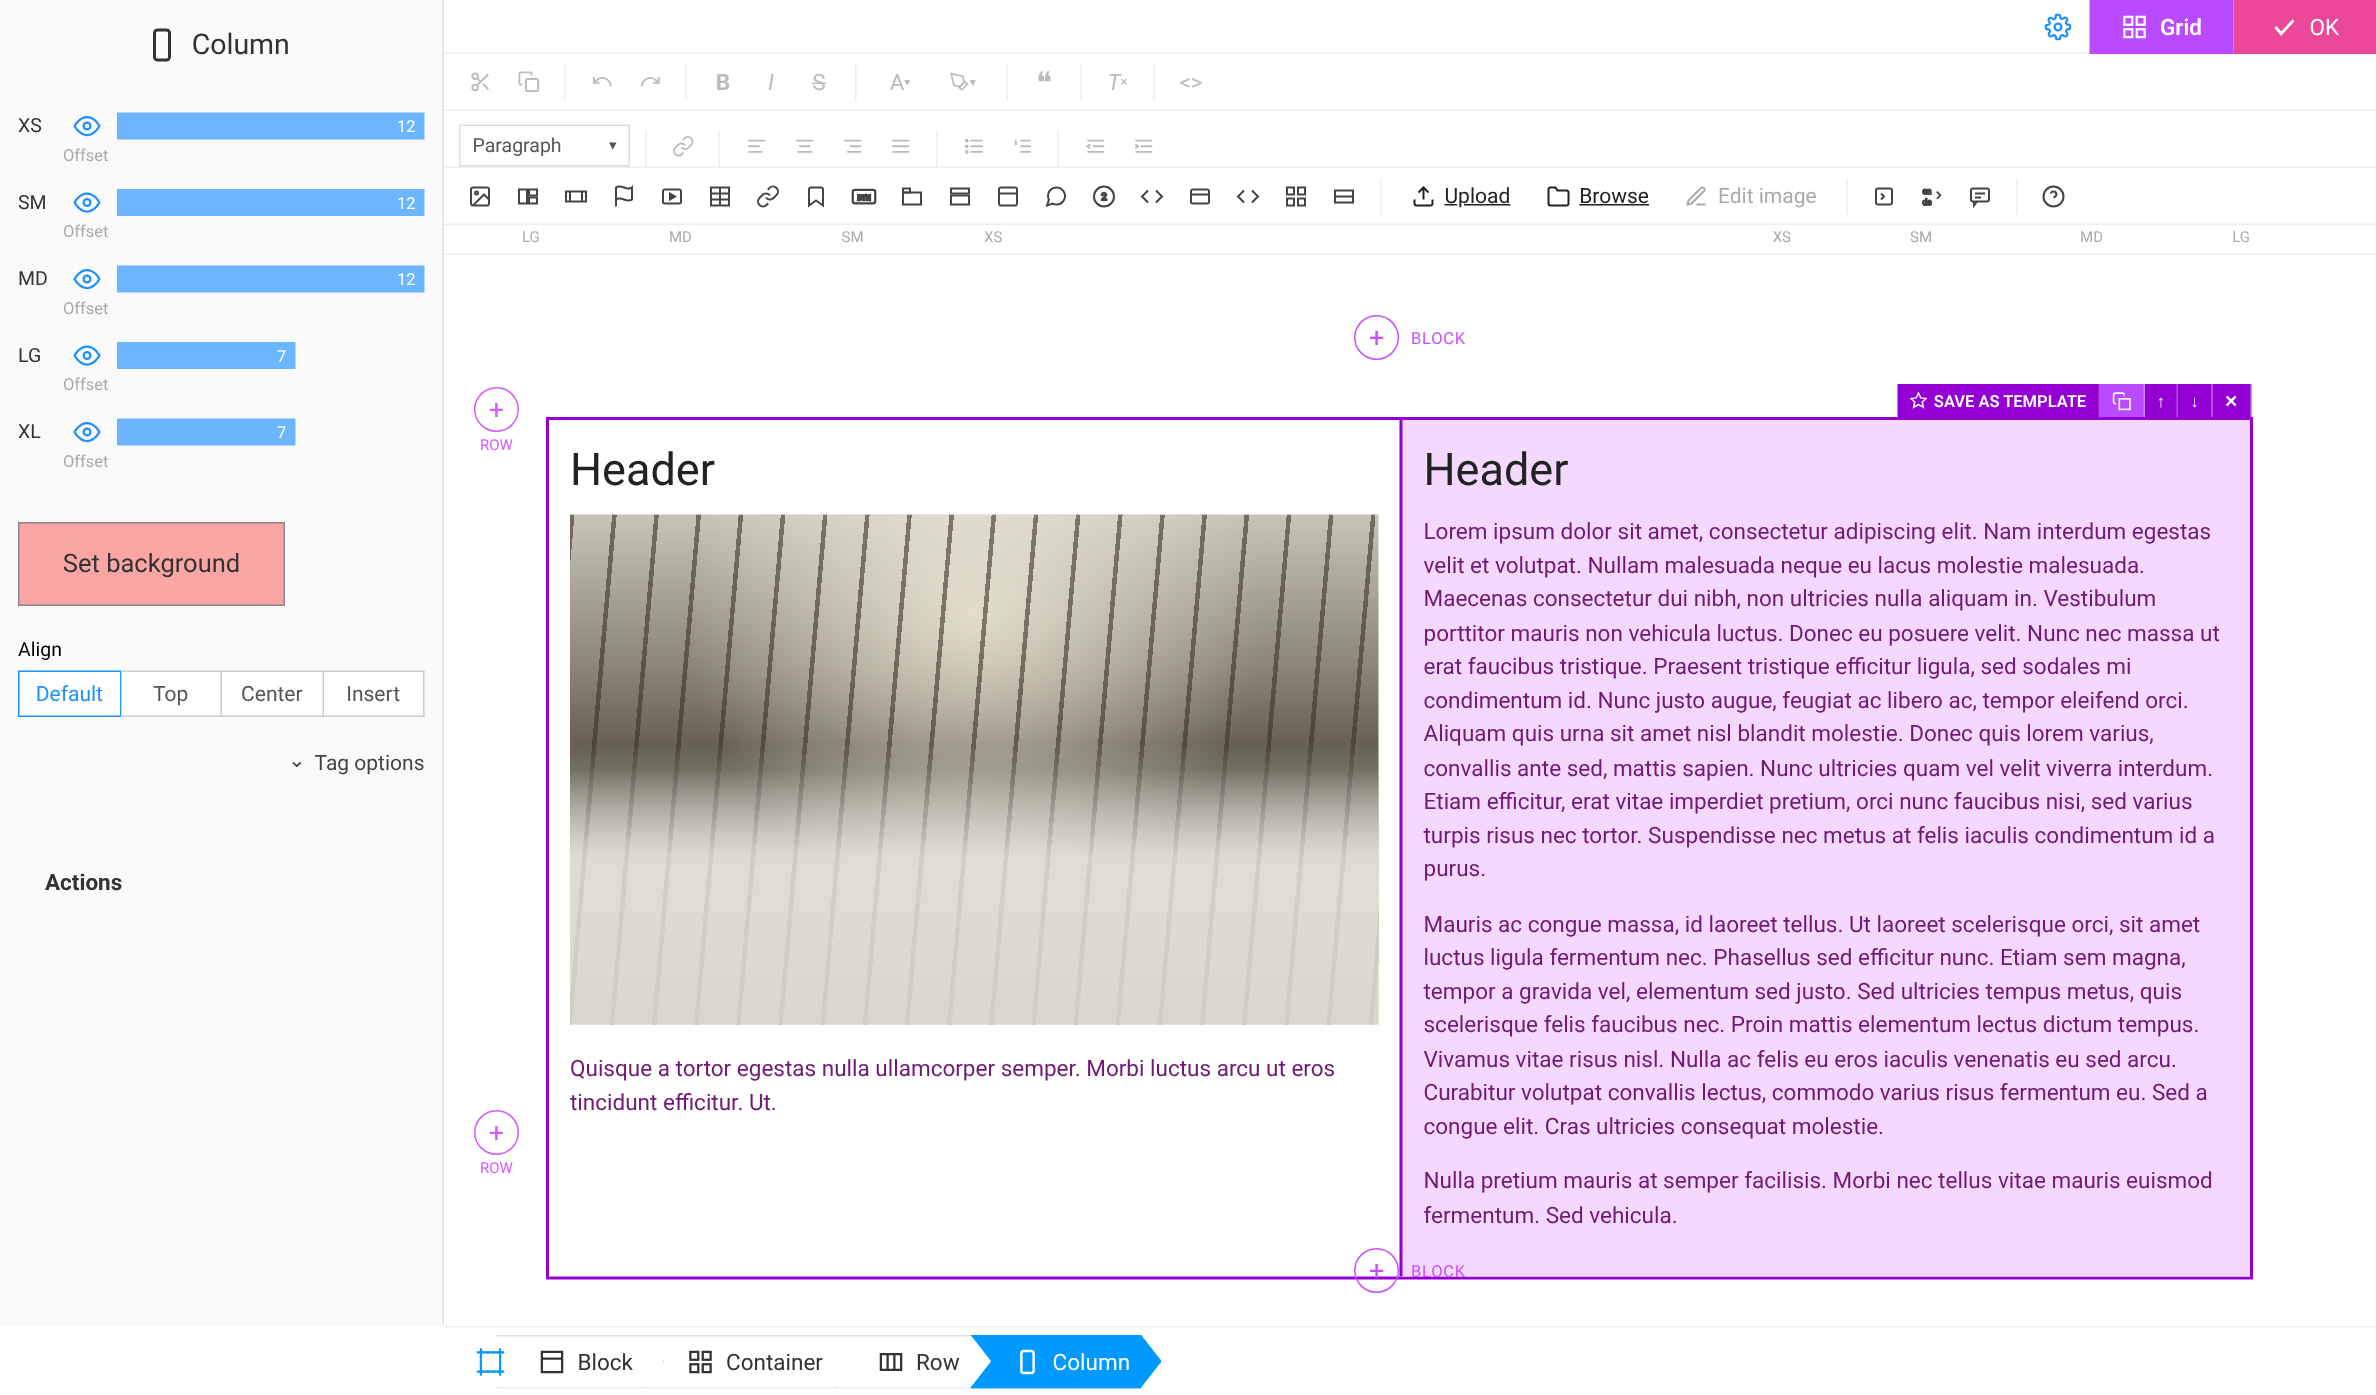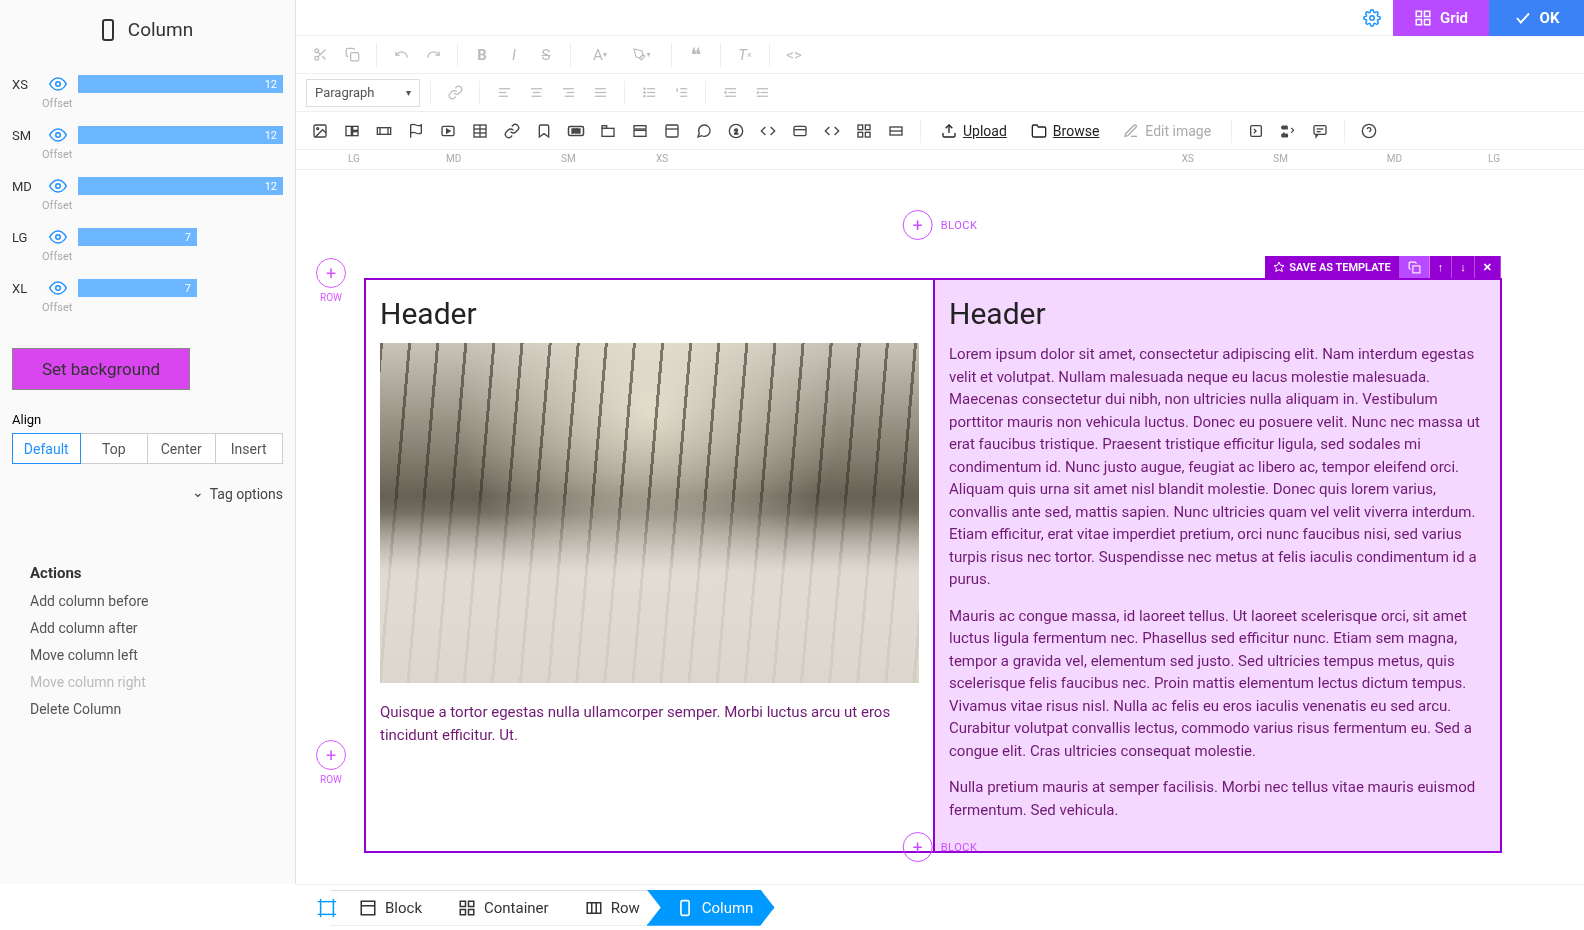--- a/index.html
+++ b/index.html
@@ -11,21 +11,21 @@
 
 .bp-row { display: flex; align-items: center; gap: 10px; margin-bottom: 22px; height: 18px; }
 .bp-label { width: 26px; font-size: 13px; color: #333; font-weight: 400; }
 .bp-eye { width: 20px; height: 18px; color: #1e90ff; flex-shrink: 0; }
 .bp-bar-wrap { position: relative; flex: 1; height: 18px; }
 .bp-bar { position: absolute; left: 0; top: 0; height: 18px; background: #6bb6ff; display: flex; align-items: center; justify-content: flex-end; padding-right: 6px; font-size: 11px; color: #fff; }
 .bp-bar.full { width: 100%; }
 .bp-bar.partial { width: 58%; }
 .bp-offset { font-size: 11px; color: #aaa; margin-left: 30px; margin-top: -18px; margin-bottom: 16px; }
 
-.btn-setbg { margin-top: 18px; width: 178px; height: 42px; border: 1px solid #888; background: #d946ef; font-size: 17px; color: #333; cursor: pointer; }
+.btn-setbg { margin-top: 18px; width: 178px; height: 56px; border: 1px solid #888; background: #fca5a5; font-size: 17px; color: #333; cursor: pointer; }
 
 .align-label { font-size: 13px; color: #000000; margin-top: 22px; margin-bottom: 6px; }
 .align-group { display: flex; }
 .align-btn { flex: 1; height: 31px; border: 1px solid #ccc; background: #fff; font-size: 14px; color: #555; cursor: pointer; }
 .align-btn + .align-btn { border-left: none; }
 .align-btn.active { color: #1e90ff; border-color: #1e90ff; }
 
 .tag-options { text-align: right; font-size: 14px; color: #444; margin-top: 22px; cursor: pointer; }
 .tag-options::before { content: "⌄"; margin-right: 6px; display: inline-block; transform: translateY(-2px); }
 
@@ -34,27 +34,27 @@
 .action-item.disabled { color: #bbb; cursor: default; }
 
 .main { position: absolute; left: 296px; top: 0; right: 0; height: 884px; }
 
 .topbar { height: 36px; display: flex; align-items: center; border-bottom: 1px solid #eee; }
 .menu { display: flex; gap: 22px; padding-left: 14px; font-size: 14px; color: #444; }
 .menu span { cursor: pointer; }
 .topbar-right { margin-left: auto; display: flex; align-items: center; height: 100%; }
 .gear { width: 42px; display: flex; align-items: center; justify-content: center; color: #1e90ff; cursor: pointer; }
 .grid-btn { height: 36px; width: 96px; background: #b94aff; color: #fff; display: flex; align-items: center; justify-content: center; gap: 8px; font-size: 15px; font-weight: 600; cursor: pointer; }
-.ok-btn { height: 36px; width: 95px; background: #3b82f6; color: #fff; display: flex; align-items: center; justify-content: center; gap: 8px; font-size: 15px; font-weight: 700; cursor: pointer; }
+.ok-btn { height: 36px; width: 95px; background: #ec4899; color: #fff; display: flex; align-items: center; justify-content: center; gap: 8px; font-size: 15px; font-weight: 400; cursor: pointer; }
 
 .toolbar { height: 38px; border-bottom: 1px solid #eee; display: flex; align-items: center; padding: 0 10px; gap: 4px; }
 .tbtn { width: 28px; height: 28px; display: flex; align-items: center; justify-content: center; color: #bbb; cursor: pointer; font-size: 15px; }
 .tsep { width: 1px; height: 24px; background: #eee; margin: 0 6px; }
 
-.toolbar2 { height: 38px; border-bottom: 1px solid #eee; display: flex; align-items: center; padding: 0 10px; gap: 4px; }
+.toolbar2 { height: 38px; border-bottom: 1px solid #eee; display: flex; align-items: flex-end; padding: 0 10px; gap: 4px; }
 .para-select { width: 114px; height: 28px; border: 1px solid #ddd; font-size: 13px; color: #555; padding: 0 8px; display: flex; align-items: center; justify-content: space-between; cursor: pointer; }
 
 .toolbar3 { height: 38px; border-bottom: 1px solid #eee; display: flex; align-items: center; padding: 0 10px; gap: 4px; }
 .tbtn3 { width: 28px; height: 28px; display: flex; align-items: center; justify-content: center; color: #444; cursor: pointer; }
 .upload-btn, .browse-btn { display: flex; align-items: center; gap: 6px; padding: 0 10px; height: 28px; font-size: 14px; color: #222; cursor: pointer; text-decoration: underline; }
 .edit-img-btn { display: flex; align-items: center; gap: 6px; padding: 0 10px; height: 28px; font-size: 14px; color: #aaa; }
 
 .ruler { height: 20px; border-bottom: 1px solid #eee; position: relative; font-size: 10px; color: #aaa; }
 .ruler span { position: absolute; top: 3px; }
 
@@ -177,27 +177,20 @@
   <div class="align-group">
     <button class="align-btn active">Default</button>
     <button class="align-btn">Top</button>
     <button class="align-btn">Center</button>
     <button class="align-btn">Insert</button>
   </div>
 
   <div class="tag-options">Tag options</div>
 
   <div class="actions-title">Actions</div>
-  <div id="actions-list">
-      <div class="action-item">Add column before</div>
-      <div class="action-item">Add column after</div>
-      <div class="action-item">Move column left</div>
-      <div class="action-item disabled">Move column right</div>
-      <div class="action-item">Delete Column</div>
-    </div>
 </div>
 
 <div class="main">
   <div class="topbar">
     <div class="topbar-right">
       <div class="gear">
         <svg width="18" height="18" viewBox="0 0 24 24" fill="none" stroke="currentColor" stroke-width="2">
             <circle cx="12" cy="12" r="3"></circle>
             <path d="M19.4 15a1.65 1.65 0 0 0 .33 1.82l.06.06a2 2 0 1 1-2.83 2.83l-.06-.06a1.65 1.65 0 0 0-1.82-.33 1.65 1.65 0 0 0-1 1.51V21a2 2 0 0 1-4 0v-.09a1.65 1.65 0 0 0-1-1.51 1.65 1.65 0 0 0-1.82.33l-.06.06a2 2 0 1 1-2.83-2.83l.06-.06a1.65 1.65 0 0 0 .33-1.82 1.65 1.65 0 0 0-1.51-1H3a2 2 0 0 1 0-4h.09a1.65 1.65 0 0 0 1.51-1 1.65 1.65 0 0 0-.33-1.82l-.06-.06a2 2 0 1 1 2.83-2.83l.06.06a1.65 1.65 0 0 0 1.82.33h0a1.65 1.65 0 0 0 1-1.51V3a2 2 0 0 1 4 0v.09a1.65 1.65 0 0 0 1 1.51 1.65 1.65 0 0 0 1.82-.33l.06-.06a2 2 0 1 1 2.83 2.83l-.06.06a1.65 1.65 0 0 0-.33 1.82v0a1.65 1.65 0 0 0 1.51 1H21a2 2 0 0 1 0 4h-.09a1.65 1.65 0 0 0-1.51 1z"></path>
           </svg>

